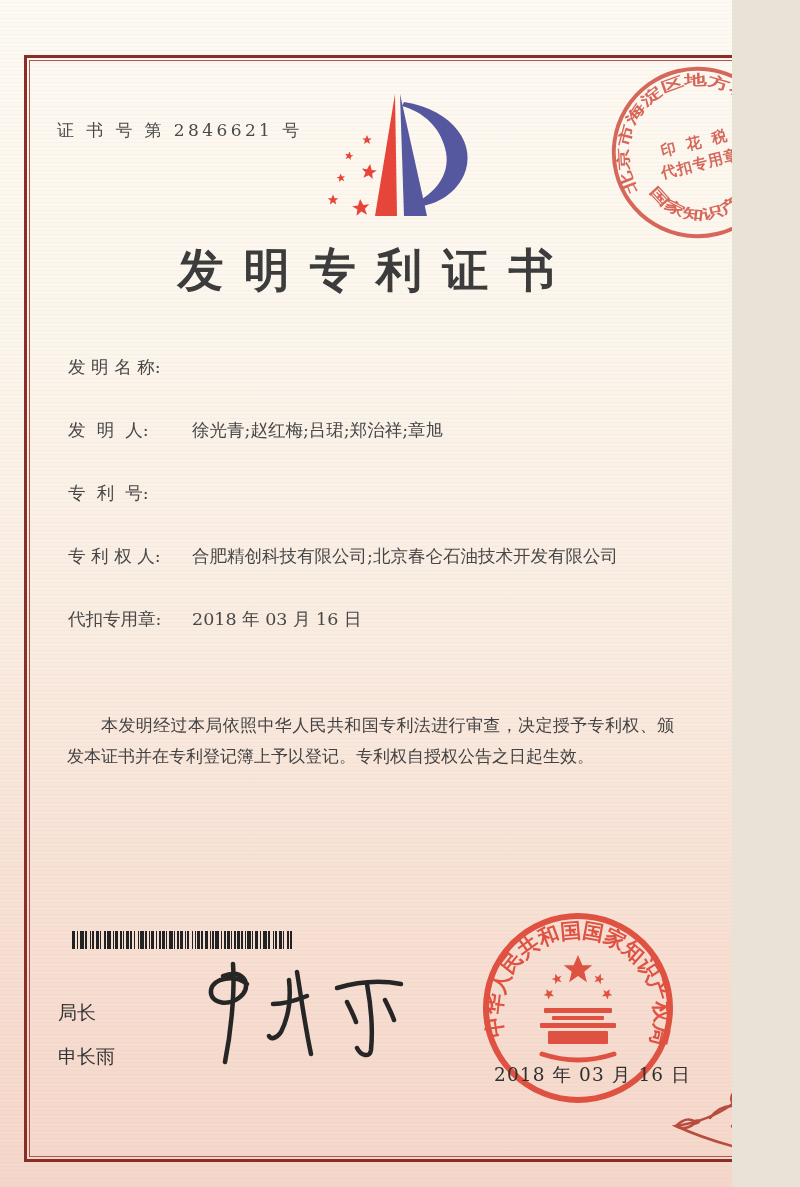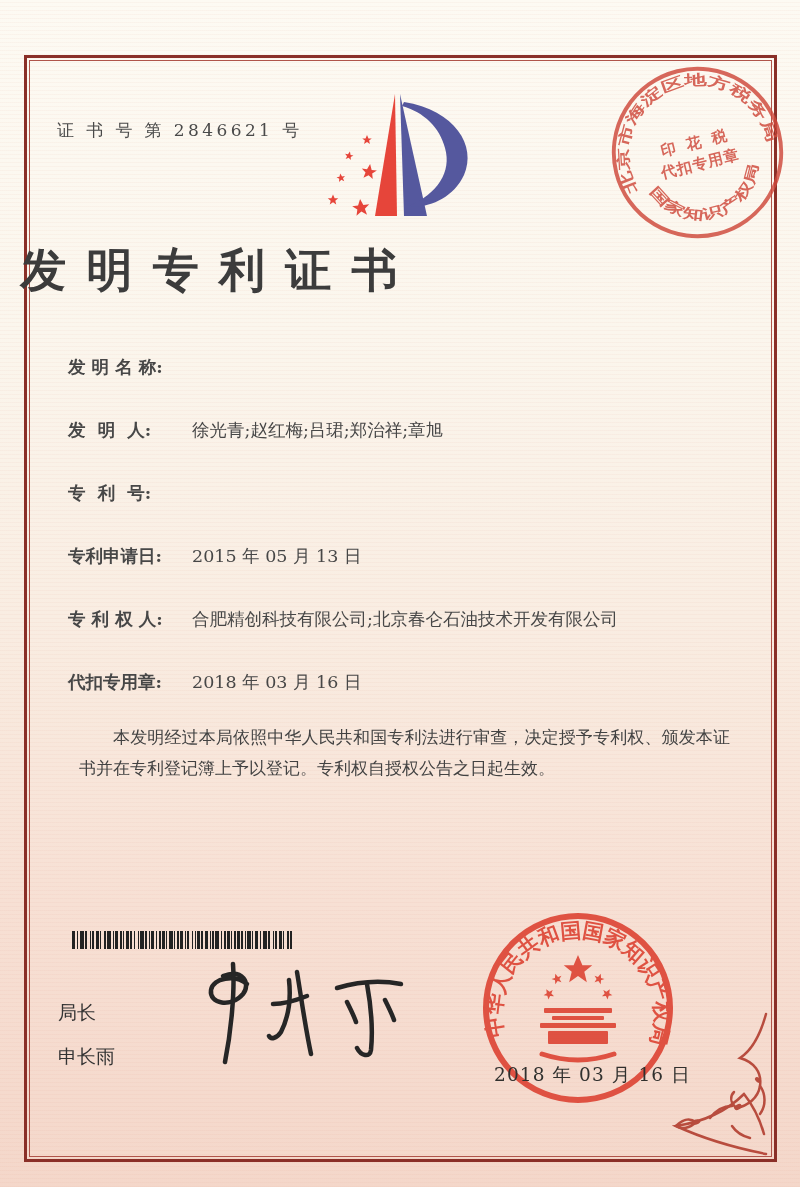--- a/index.html
+++ b/index.html
@@ -1,48 +1,48 @@
 <!DOCTYPE html>
 <html><head>
 <meta charset="utf-8">
 <style>
   * { box-sizing: border-box; }
   html,body { margin:0; padding:0; background:#e9e3d7; }
   .page {
-    position:relative; width:800px; height:1187px; overflow:hidden;
+    position:relative; width:732px; height:1187px; overflow:hidden;
     font-family:"DejaVu Serif","Liberation Serif",serif;
     background: linear-gradient(180deg,#fdfaf3 0%, #fbf6ed 28%, #f9ede2 52%, #f7e0d4 76%, #f4d7ca 100%);
   }
   .page::before {
     content:""; position:absolute; inset:0; pointer-events:none;
     background: repeating-linear-gradient(0deg, rgba(214,128,108,0.055) 0 1px, transparent 1px 4px);
   }
   .frame {
     position:absolute; left:24px; top:55px; width:753px; height:1107px;
     border:3px solid #8a2f28;
   }
   .frame-inner { position:absolute; inset:2px; border:1px solid #b0544a; }
 
   .cert-no {
     position:absolute; left:57px; top:119px; font-size:17px; color:#4a4a4a;
     letter-spacing:0.2em; white-space:pre;
   }
   .logo { position:absolute; left:303px; top:88px; width:205px; height:140px; }
   .title {
-    position:absolute; top:240px; left:0; width:100%; 
+    position:absolute; top:240px; left:0; width:100%; text-align:center;
     font-size:46px; font-weight:700; color:#3c3c3c;
     letter-spacing:0.44em; text-indent:0.44em;
   }
   .fields { position:absolute; left:68px; top:355px; right:52px; }
   .frow { display:flex; margin-bottom:39px; font-size:17.5px; color:#474747; line-height:24px; }
-  .flabel { flex:0 0 124px; white-space:pre;font-weight:bold; }
+  .flabel { flex:0 0 124px; white-space:pre; }
   .fvalue { white-space:pre-wrap; }
 
   .paras { position:absolute; left:67px; right:58px; top:710px; font-size:17px; line-height:31px; color:#424242; text-align:justify; }
-  .paras p { margin:12px; text-indent:2em; }
+  .paras p { margin:0; text-indent:2em; }
 
   .barcode { position:absolute; left:72px; top:930px; width:220px; height:20px; }
 
   .director { position:absolute; left:58px; top:990px; font-size:19px; color:#333; line-height:44px; }
   .signature { position:absolute; left:185px; top:958px; width:240px; height:110px; }
 
   .seal { position:absolute; left:478px; top:908px; width:200px; height:205px; }
   .seal-date {
     position:absolute; left:494px; top:1062px; font-size:18.5px; color:#30302e;
     letter-spacing:0.06em; white-space:pre;
@@ -81,24 +81,20 @@
   <div class="fields">
     <div class="frow">
       <span class="flabel">发 明 名 称: </span>
     </div>
     <div class="frow">
       <span class="flabel">发  明  人: </span>
       <span class="fvalue">徐光青;赵红梅;吕珺;郑治祥;章旭</span>
     </div>
     <div class="frow">
       <span class="flabel">专  利  号: </span>
-    </div>
-    <div class="frow">
-      <span class="flabel">专利申请日: </span>
-      <span class="fvalue">2015 年 05 月 13 日</span>
     </div>
     <div class="frow">
       <span class="flabel">专 利 权 人: </span>
       <span class="fvalue">合肥精创科技有限公司;北京春仑石油技术开发有限公司</span>
     </div>
     <div class="frow">
       <span class="flabel">代扣专用章: </span>
       <span class="fvalue">2018 年 03 月 16 日</span>
     </div>
   </div>

